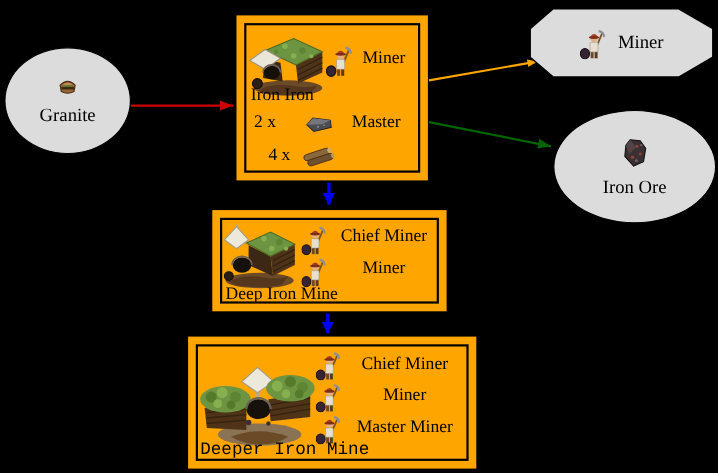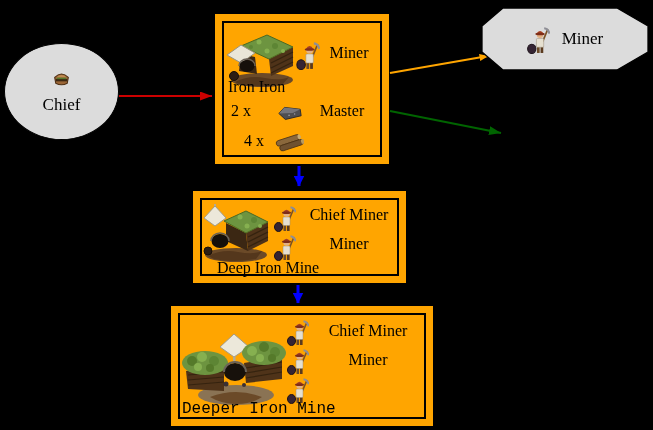--- a/index.html
+++ b/index.html
@@ -93,35 +93,41 @@
     <line x1="390" y1="73" x2="488" y2="56" stroke="#FFA500" stroke-width="2" marker-end="url(#ah-orange)"></line>
     <line x1="390" y1="111" x2="501" y2="133" stroke="#006400" stroke-width="2" marker-end="url(#ah-green)"></line>
     <line x1="299" y1="166" x2="299" y2="186" stroke="#0000FF" stroke-width="3" marker-end="url(#ah-blue)"></line>
     <line x1="298" y1="285" x2="298" y2="303" stroke="#0000FF" stroke-width="3" marker-end="url(#ah-blue)"></line>
   </svg>
 
   <div class="node ellipse-node" style="left:4px;top:43px;width:113px;height:95px;">
     <svg class="icon" width="21" height="21" viewBox="0 0 20 20">
         <use href="#sym-ration"></use>
       </svg>
-    <span class="lbl-lg">Chief</span>
+    <span class="lbl-lg">Granite</span>
   </div>
 
   <div class="node" style="left:481px;top:7px;width:168px;height:64px;">
     <svg width="168" height="64">
       <polygon points="22,1 136,1 167,19 167,45 136,63 22,63 1,45 1,19" fill="#DCDCDC" stroke="#000" stroke-width="1.3"></polygon>
     </svg>
     <div class="octa-content">
       <svg class="icon" width="23" height="29" viewBox="0 0 22 28">
           <use href="#sym-miner"></use>
         </svg>
       <span class="lbl-lg">Miner</span>
     </div>
   </div>
 
+  <div class="node ellipse-node" style="left:503px;top:100px;width:146px;height:101px;">
+    <svg class="icon" width="26" height="30" viewBox="0 0 26 30">
+        <use href="#sym-iron-ore"></use>
+      </svg>
+    <span class="lbl-lg">Iron Ore</span>
+  </div>
 
   <div class="node box-node" style="left:215px;top:14px;width:174px;height:150px;">
     <div class="box-border"></div>
     <svg class="abs icon" style="left:10px;top:18px;" width="72" height="56" viewBox="0 0 72 56">
       <ellipse cx="37" cy="48" rx="31" ry="7" fill="#6b4a28"></ellipse>
       <path d="M10,50 Q24,43 40,46 Q56,49 64,45 L58,52 Q34,56 16,53 Z" fill="#54371c"></path>
       <polygon points="16,22 30,25 32,42 14,39" fill="#3b2713"></polygon>
       <polygon points="44,27 68,15 68,34 46,44" fill="#4f3319"></polygon>
       <path d="M46,31 L68,20 M46,36 L68,25 M46,41 L68,30" stroke="#35230f" stroke-width="1.2" fill="none"></path>
       <polygon points="16,14 42,3 68,15 44,27" fill="#6d9440" stroke="#4a6a24" stroke-width="1"></polygon>
@@ -173,21 +179,21 @@
       <circle cx="8" cy="50" r="4" fill="#2c1e14" stroke="#19100a" stroke-width="1"></circle>
     </svg>
     <svg class="abs icon" style="left:80px;top:13px;" width="24" height="28" viewBox="0 0 22 28">
         <use href="#sym-miner"></use>
       </svg>
     <span class="abs lbl ctr" style="left:104px;top:15px;width:104px;">Chief Miner</span>
     <svg class="abs icon" style="left:80px;top:42px;" width="24" height="28" viewBox="0 0 22 28">
         <use href="#sym-miner"></use>
       </svg>
     <span class="abs lbl ctr" style="left:104px;top:44px;width:104px;">Miner</span>
-    <span class="abs lbl" style="left:24px;top:68px;">Deep Iron Mine</span>
+    <span class="abs lbl" style="left:12px;top:68px;">Deep Iron Mine</span>
   </div>
 
   <div class="node box-node" style="left:171px;top:306px;width:262px;height:120px;">
     <div class="box-border"></div>
     <svg class="abs icon" style="left:9px;top:21px;" width="108" height="82" viewBox="0 0 108 82">
       <ellipse cx="56" cy="68" rx="38" ry="10" fill="#8a7354"></ellipse>
       <path d="M30,70 Q56,60 82,70 Q70,78 54,77 Q40,76 30,70 Z" fill="#6b4a28"></path>
       <polygon points="6,44 44,40 44,64 8,62" fill="#4f3319"></polygon>
       <path d="M8,48 L44,45 M8,53 L44,50 M8,58 L44,55" stroke="#35230f" stroke-width="1.2" fill="none"></path>
       <polygon points="64,36 102,30 102,52 66,56" fill="#4f3319"></polygon>
@@ -215,16 +221,17 @@
         <use href="#sym-miner"></use>
       </svg>
     <span class="abs lbl ctr" style="left:142px;top:16px;width:110px;">Chief Miner</span>
     <svg class="abs icon" style="left:115px;top:41px;" width="24" height="28" viewBox="0 0 22 28">
         <use href="#sym-miner"></use>
       </svg>
     <span class="abs lbl ctr" style="left:142px;top:45px;width:110px;">Miner</span>
     <svg class="abs icon" style="left:115px;top:70px;" width="24" height="28" viewBox="0 0 22 28">
         <use href="#sym-miner"></use>
       </svg>
+    <span class="abs lbl ctr" style="left:142px;top:74px;width:110px;">Master Miner</span>
     <span class="abs lbl" style="left:11px;top:95px;font-family:Liberation Mono, monospace;">Deeper Iron Mine</span>
   </div>
 
 </div>
 
 </body></html>

